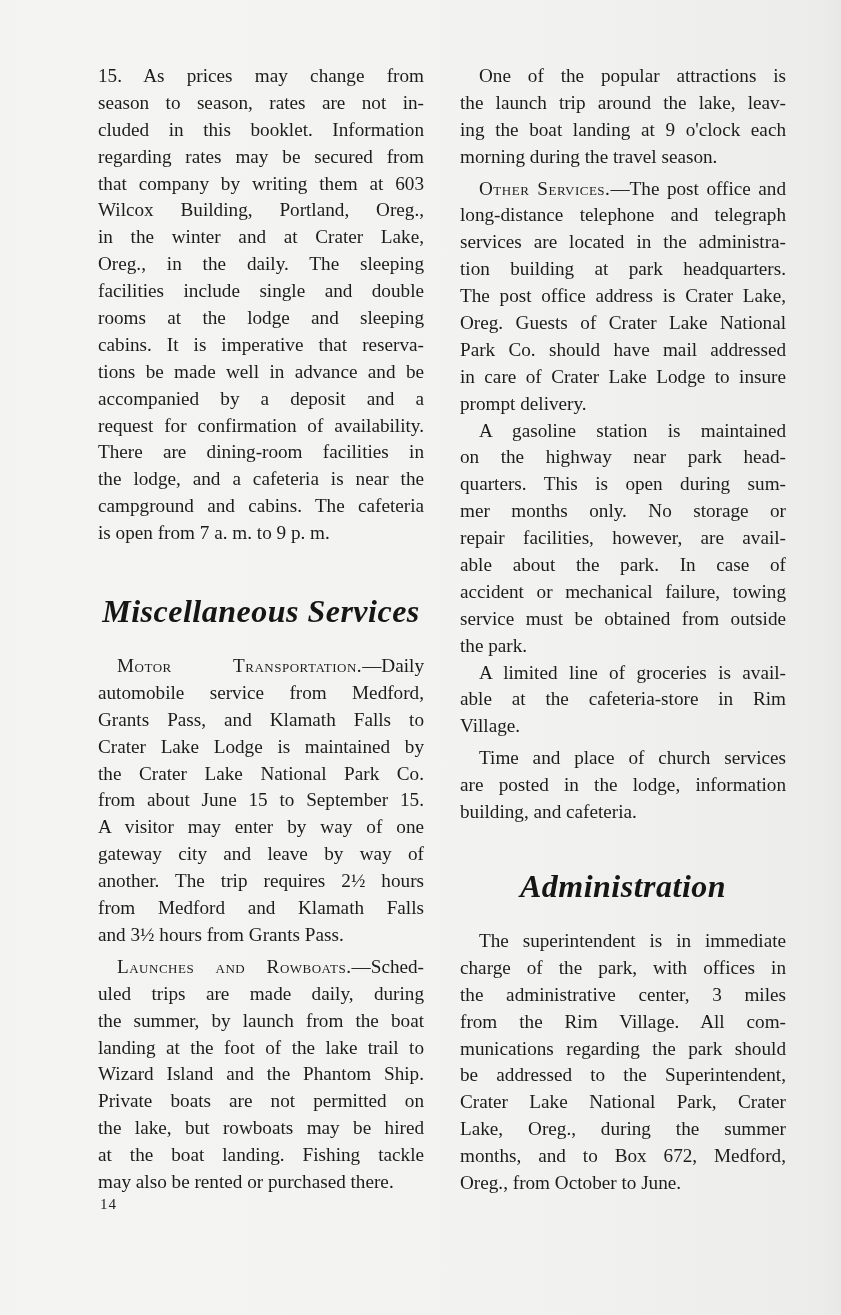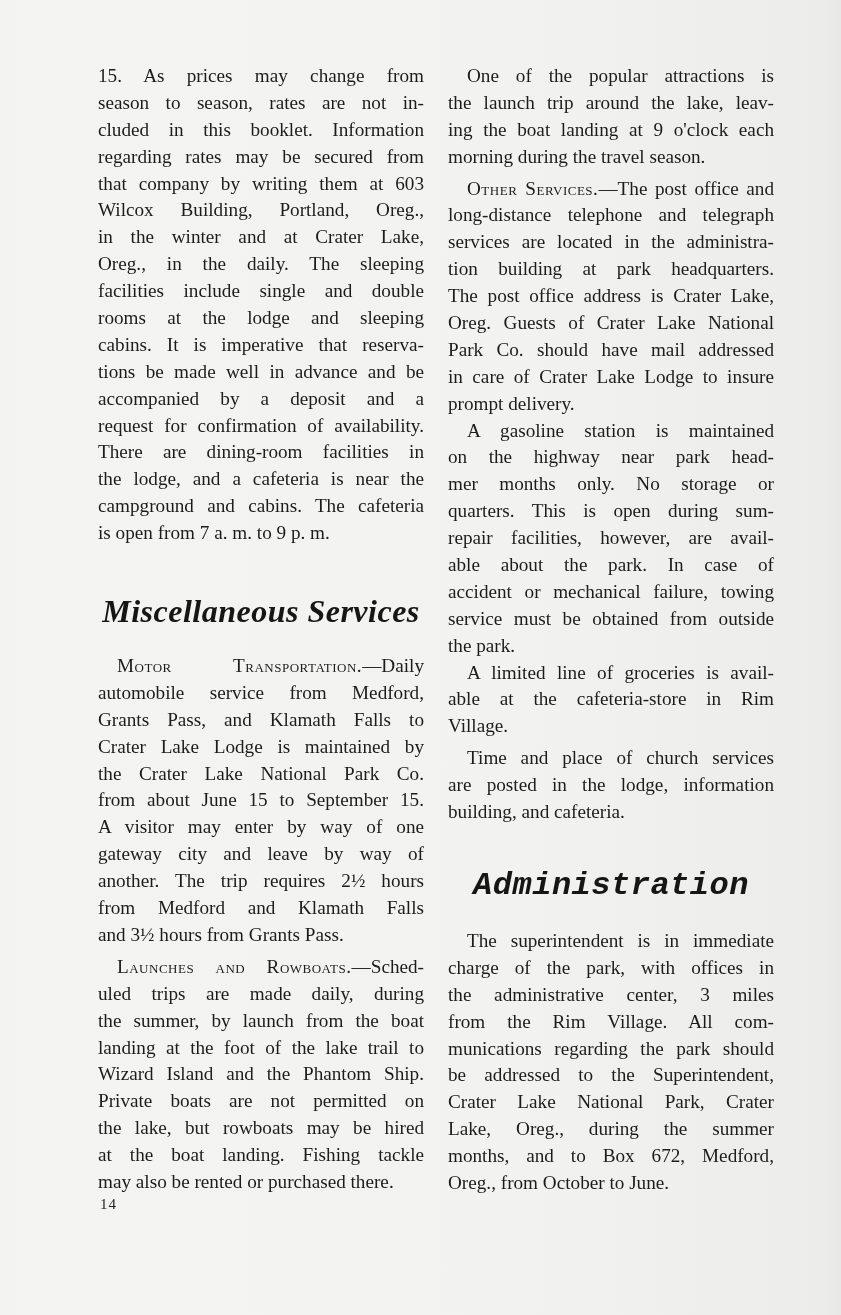--- a/index.html
+++ b/index.html
@@ -16,21 +16,21 @@
     margin-left: 16px;
   }
   .col {
     position: absolute;
     width: 326px;
     font-family: "Liberation Serif", "DejaVu Serif", serif;
     font-size: 19.2px;
     line-height: 26.9px;
   }
   .col.left { left: 82px; top: 63px; }
-  .col.right { left: 432px; top: 63px; }
+  .col.right { left: 444px; top: 63px; }
   .line {
     display: block;
     height: 26.9px;
     white-space: nowrap;
     text-align: justify;
     text-align-last: justify;
   }
   .line.last { text-align-last: left; }
   .line.indent { padding-left: 19px; }
   .para-gap { height: 5px; }
@@ -38,21 +38,21 @@
   .heading {
     display: block;
     font-family: "Liberation Serif", "DejaVu Serif", serif;
     font-style: italic;
     font-size: 32px;
     letter-spacing: 0.5px;
     text-align: center;
     color: #161616;
   }
   .heading.misc { margin-top: 40px; margin-bottom: 18px; height: 48px; line-height: 48px; }
-  .heading.admin { margin-top: 36px; margin-bottom: 18px; height: 48px; line-height: 48px; font-family: Liberation Mono, monospace; }
+  .heading.admin { margin-top: 36px; margin-bottom: 18px; height: 48px; line-height: 48px; }
   .page-number {
     position: absolute; left: 84px; top: 1196px;
     font-family: "Liberation Serif", "DejaVu Serif", serif;
     font-size: 15px; letter-spacing: 1px; color: #222;
   }
 </style>
 </head>
 <body>
 
 <div class="page">
@@ -123,22 +123,22 @@
       <span class="line">tion building at park headquarters.</span>
       <span class="line">The post office address is Crater Lake,</span>
       <span class="line">Oreg. Guests of Crater Lake National</span>
       <span class="line">Park Co. should have mail addressed</span>
       <span class="line">in care of Crater Lake Lodge to insure</span>
       <span class="line last">prompt delivery.</span>
     </div>
     <div>
       <span class="line indent">A gasoline station is maintained</span>
       <span class="line">on the highway near park head-</span>
+      <span class="line">quarters. This is open during sum-</span>
       <span class="line">mer months only. No storage or</span>
-      <span class="line">quarters. This is open during sum-</span>
       <span class="line">repair facilities, however, are avail-</span>
       <span class="line">able about the park. In case of</span>
       <span class="line">accident or mechanical failure, towing</span>
       <span class="line">service must be obtained from outside</span>
       <span class="line last">the park.</span>
     </div>
     <div>
       <span class="line indent">A limited line of groceries is avail-</span>
       <span class="line">able at the cafeteria-store in Rim</span>
       <span class="line last">Village.</span>

